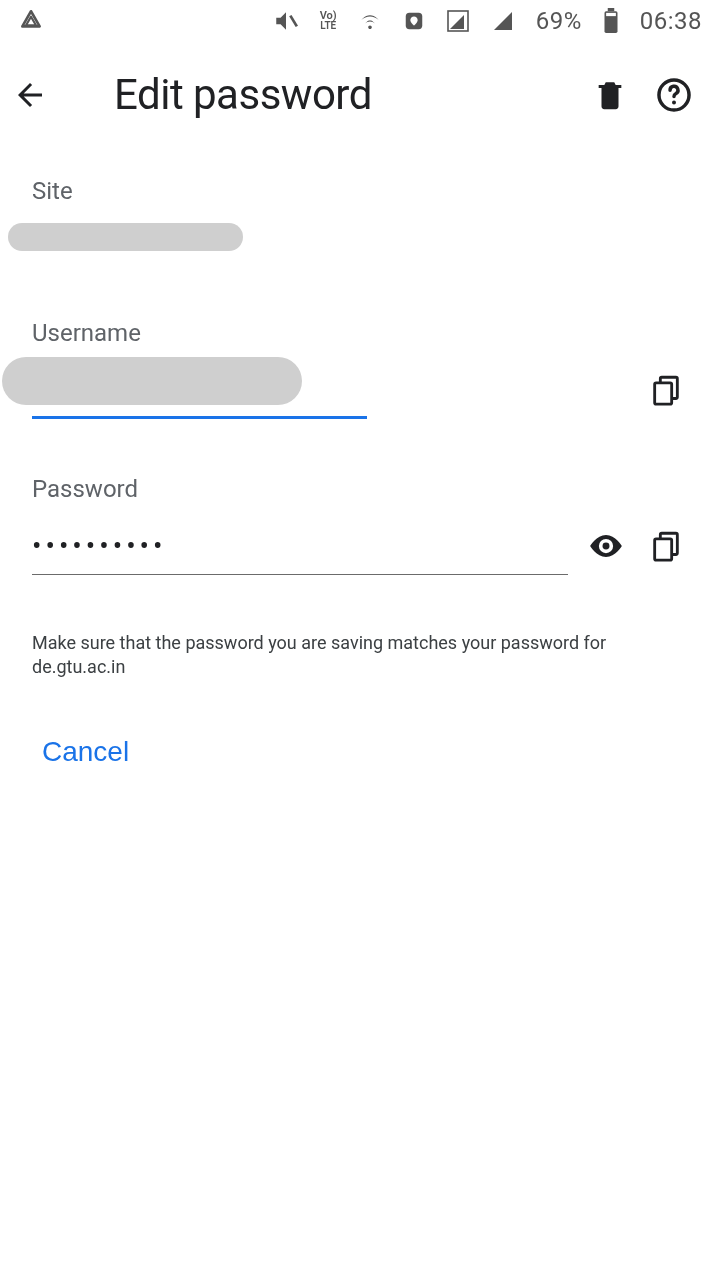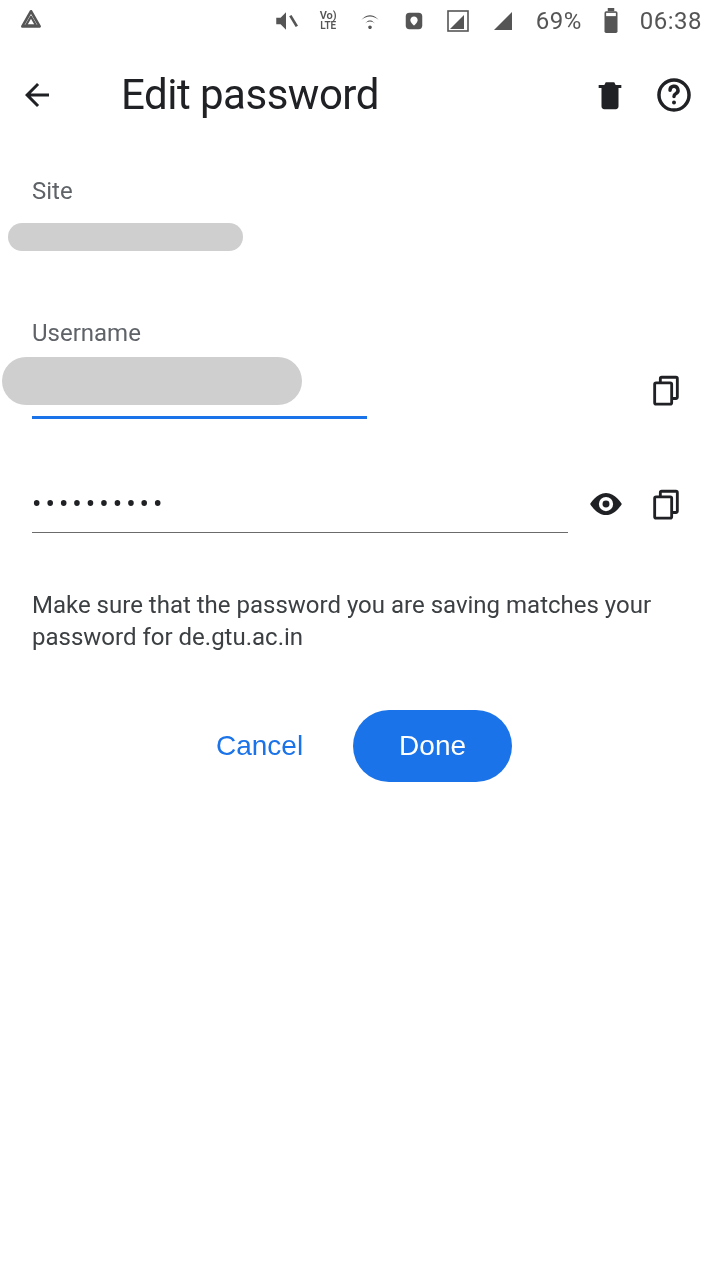--- a/index.html
+++ b/index.html
@@ -26,21 +26,21 @@
       align-items: center;
       gap: 21px;
     }
     .status-right .txt { font-size: 24px; letter-spacing: 0.5px; color:#555; }
     .status-right svg { display:block; }
     .volte { font-size: 11px; line-height: 10px; display:inline-flex; flex-direction:column; align-items:center; font-weight:600; color:#555; }
     .volte small{font-size:10px;text-align:center;}
     .app-bar {
       display: flex;
       align-items: center;
-      padding: 28px 24px 10px 15px;
+      padding: 28px 24px 10px 8px;
       gap: 20px;
     }
     .app-bar .title {
       font-size: 42px;
       font-weight: 400;
       letter-spacing: -0.5px;
       flex: 1;
       padding-left: 42px;
     }
     .app-bar .icon-btn {
@@ -97,29 +97,29 @@
     .pwd-dots {
       font-size: 28px;
       letter-spacing: 4px;
       flex:1;
       border-bottom: 1.5px solid #6b6b6b;
       height:58px;
       display:flex;
       align-items:center;
     }
     .hint {
-      font-size: 24px;
+      font-size: 18px;
       color: #3c4043;
       line-height: 1.35;
       margin-top: 48px;
-      margin-bottom: 56px;
+      margin-bottom: 44px;
     }
     .actions {
       display: flex;
-      justify-content: center;
+      justify-content: space-between;
       align-items: center;
       gap: 40px;
       padding-right: 2px;
     }
     .btn-text {
       color: #1a73e8;
       font-size: 28px;
       font-weight: 500;
       background: none;
       border: none;
@@ -218,20 +218,21 @@
       <div class="icon-small">
         <svg width="34" height="34" viewBox="0 0 24 24">
           <rect x="8" y="3" width="12" height="15" rx="1" fill="none" stroke="#202124" stroke-width="2"></rect>
           <rect x="4" y="7" width="12" height="15" rx="1" fill="#fff" stroke="#202124" stroke-width="2"></rect>
         </svg>
       </div>
     </div>
   </div>
 
   <div class="field-group">
+    <span class="field-label">Password</span>
     <div class="input-row">
       <div class="pwd-dots">••••••••••</div>
       <div class="icon-small">
         <svg width="38" height="38" viewBox="0 0 24 24">
           <path d="M12 5C6 5 2 12 2 12s4 7 10 7 10-7 10-7-4-7-10-7zm0 11.5A4.5 4.5 0 1 1 16.5 12 4.5 4.5 0 0 1 12 16.5z" fill="#202124"></path>
           <circle cx="12" cy="12" r="2.2" fill="#202124"></circle>
         </svg>
       </div>
       <div class="icon-small">
         <svg width="34" height="34" viewBox="0 0 24 24">
@@ -239,16 +240,15 @@
           <rect x="4" y="7" width="12" height="15" rx="1" fill="#fff" stroke="#202124" stroke-width="2"></rect>
         </svg>
       </div>
     </div>
   </div>
 
   <p class="hint">Make sure that the password you are saving matches your password for de.gtu.ac.in</p>
 
   <div class="actions">
     <button class="btn-text">Cancel</button>
-    <button class="btn-filled">Done</button>
   </div>
 
 </div>
 
 </body></html>

